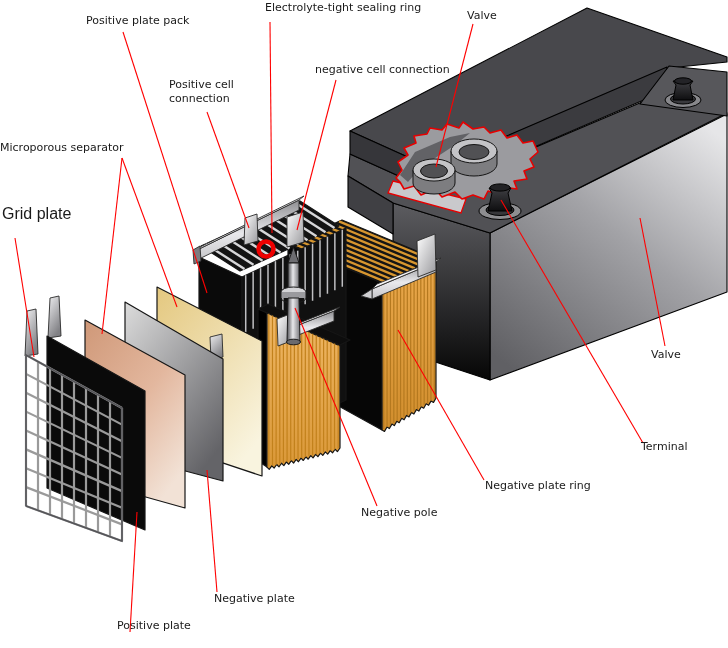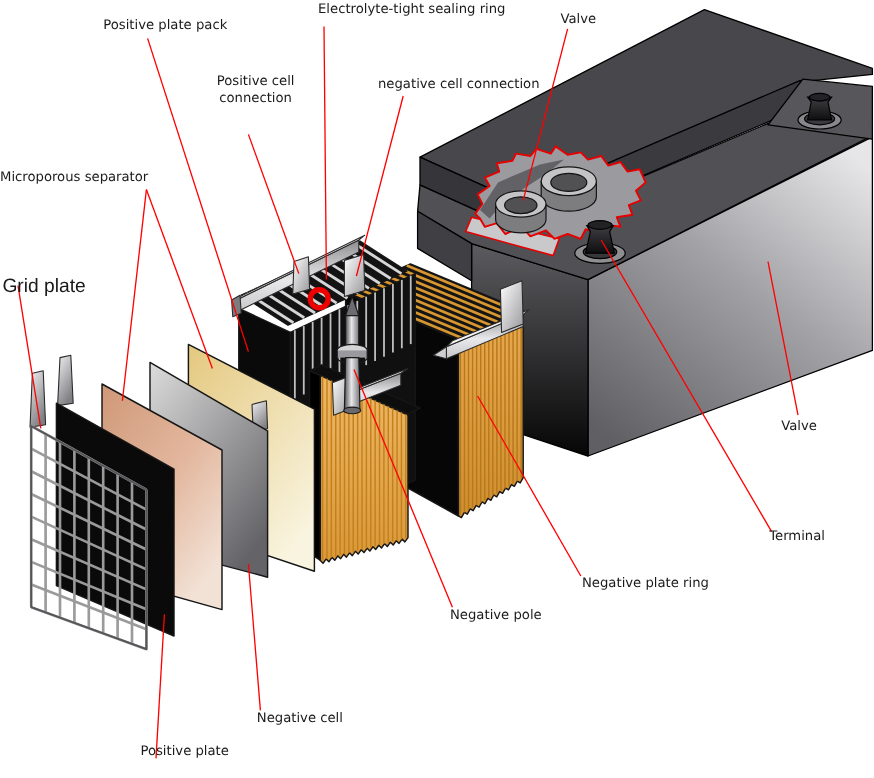--- a/index.html
+++ b/index.html
@@ -6,28 +6,28 @@
   .stage{position:relative;width:728px;height:648px;background:var(--c-background,#fff);
          font-family:"DejaVu Sans",sans-serif;overflow:hidden;}
   .stage svg{position:absolute;left:0;top:0;}
   .label{position:absolute;font-size:11px;line-height:13.5px;color:var(--c-label_text,#1a1a1a);
          white-space:nowrap;}
   .label.wrap{white-space:normal;}
   #lbl-grid-plate{font-family:"Liberation Sans",sans-serif;font-size:16px;}
   #lbl-positive-plate-pack{left:86px;top:14px;}
   #lbl-sealing-ring{left:265px;top:1px;}
   #lbl-valve{left:467px;top:9px;}
-  #lbl-positive-cell-connection{left:169px;top:61px;width:88px;text-align:center;}
+  #lbl-positive-cell-connection{left:169px;top:78px;width:88px;}
   #lbl-negative-cell-connection{left:287px;top:63px;margin-left:28px;}
   #lbl-microporous-separator{left:0;top:141px;}
-  #lbl-grid-plate{left:2px;top:232px;}
+  #lbl-grid-plate{left:2px;top:207px;}
   #lbl-casing{left:651px;top:348px;}
   #lbl-terminal{left:641px;top:440px;}
   #lbl-negative-plate-pack{left:485px;top:479px;}
-  #lbl-negative-pole{left:375px;top:506px;text-align:center;}
+  #lbl-negative-pole{left:361px;top:506px;text-align:center;}
   #lbl-negative-plate{left:214px;top:592px;}
   #lbl-positive-plate{left:117px;top:619px;}
   .casing-poly{stroke:#000;stroke-width:1.1;stroke-linejoin:round;}
   .part{stroke:#161616;stroke-width:1.2;stroke-linejoin:round;}
   .metal{stroke:#2a2a2a;stroke-width:0.9;stroke-linejoin:round;}
   .leader{stroke:var(--c-leader_line,#ff0000);stroke-width:1.1;fill:none;}
 </style>
 </head>
 <body>
 
@@ -321,15 +321,15 @@
   <div class="label" id="lbl-sealing-ring">Electrolyte-tight sealing ring</div>
   <div class="label" id="lbl-valve">Valve</div>
   <div class="label wrap" id="lbl-positive-cell-connection">Positive cell connection</div>
   <div class="label" id="lbl-negative-cell-connection">negative cell connection</div>
   <div class="label" id="lbl-microporous-separator">Microporous separator</div>
   <div class="label" id="lbl-grid-plate">Grid plate</div>
   <div class="label" id="lbl-casing">Valve</div>
   <div class="label" id="lbl-terminal">Terminal</div>
   <div class="label" id="lbl-negative-plate-pack">Negative plate ring</div>
   <div class="label" id="lbl-negative-pole">Negative pole</div>
-  <div class="label" id="lbl-negative-plate">Negative cell</div>
+  <div class="label" id="lbl-negative-plate">Negative plate</div>
   <div class="label" id="lbl-positive-plate">Positive plate</div>
 </div>
 
 </body></html>

